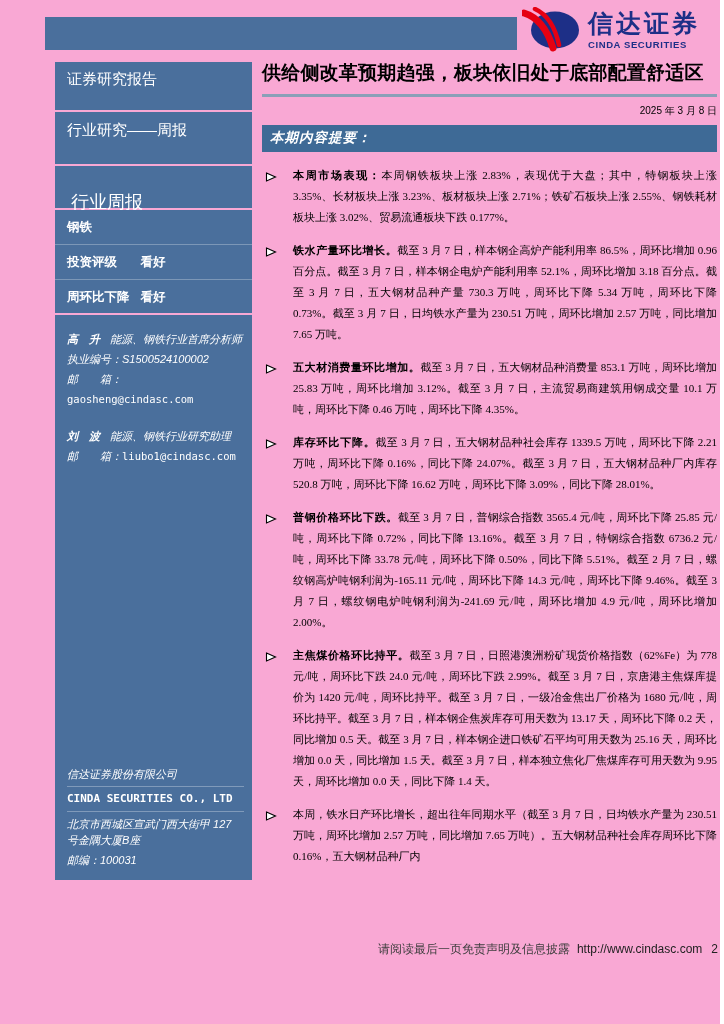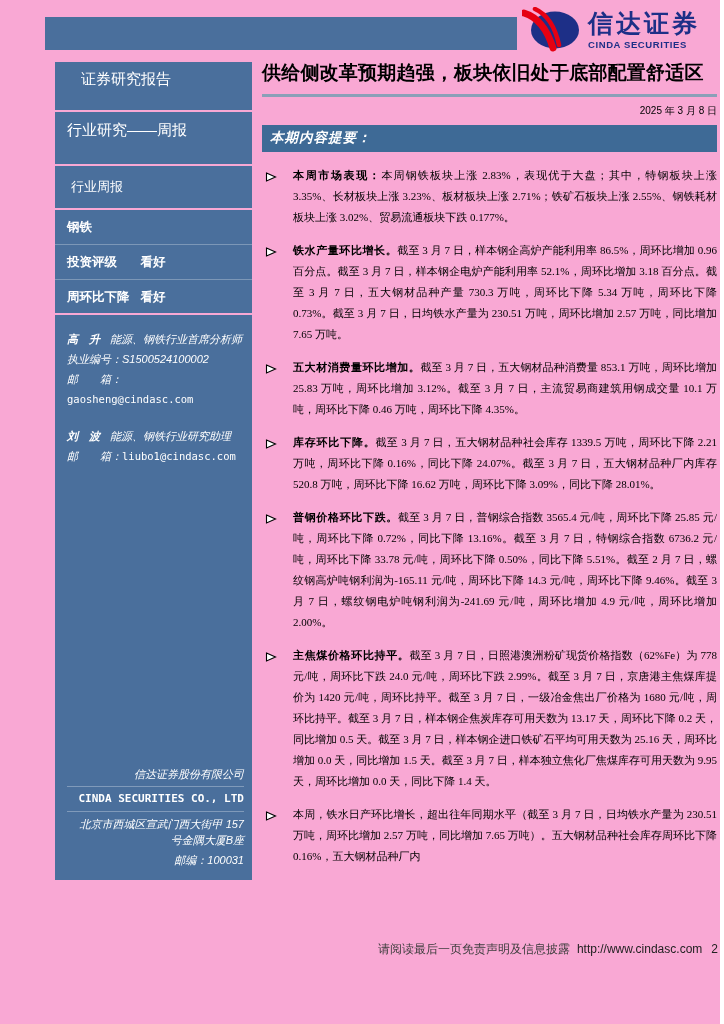--- a/index.html
+++ b/index.html
@@ -10,32 +10,32 @@
     font-family: "Liberation Sans", sans-serif; color:#000;
   }
   
   .top-bar { position:absolute; left:45px; top:17px; width:472px; height:33px; background:#4a6f9c; }
   .logo { position:absolute; top:7px; right:20px; display:flex; align-items:center; gap:8px; }
   .logo-mark { width:58px; height:46px; }
   .brand-cn { font-size:25px; font-weight:bold; color:#1d2f87; letter-spacing:3px; line-height:1; }
   .brand-en { font-size:9.5px; font-weight:bold; color:#1d2f87; letter-spacing:0.6px; margin-top:3px; }
   
   .side-box { position:absolute; left:55px; width:197px; background:#4a6f9c; color:#fff; }
-  .sb1 { top:62px; height:48px; padding:8px 10px 0 26px; font-size:15px; }
+  .sb1 { top:62px; height:48px; padding:8px 10px 0 12px; font-size:15px; }
   .sb2 { top:112px; height:52px; padding:9px 10px 0 12px; font-size:15px; }
-  .sb3 { top:166px; height:42px; padding:12px 10px 0 16px; font-size:13px; }
+  .sb3 { top:166px; height:42px; padding:24px 10px 0 16px; font-size:18px; }
   .sb4 { top:210px; height:103px; font-size:12.5px; font-weight:bold; }
   .sb4 .row { padding:9px 10px 8px 12px; border-bottom:1px solid rgba(255,255,255,.28); }
   .sb4 .row:last-child { border-bottom:none; }
   .rating-label { display:inline-block; width:70px; }
   .sb5 { top:315px; height:565px; padding:14px 8px 0 12px; font-size:11px; line-height:20px; }
   .analyst { margin-bottom:17px; font-style:italic; }
   .a-name { font-weight:bold; margin-right:10px; }
   .a-mono { font-style:normal; font-family:"DejaVu Sans Mono", monospace; font-size:10.5px; }
-  .company { position:absolute; left:12px; right:8px; bottom:8px; font-size:11px; line-height:16px;text-align:right; }
+  .company { position:absolute; left:12px; right:8px; bottom:8px; font-size:11px; line-height:16px; }
   .company .c-row { padding:4px 0; }
   .company .c-en { font-family:"DejaVu Sans Mono", monospace; font-weight:bold; border-top:1px solid rgba(255,255,255,.3); border-bottom:1px solid rgba(255,255,255,.3); }
   .company .c-cn { font-style:italic; }
   
   .main { position:absolute; left:262px; top:60px; width:455px; }
   .doc-title { font-size:19px; font-weight:bold; white-space:nowrap; letter-spacing:0.2px; }
   .title-rule { height:3px; background:#8aa0b8; margin-top:8px; }
   .doc-date { text-align:right; font-size:10px; margin-top:7px; }
   .summary-bar { margin-top:7px; background:#3e6a96; color:#fff; font-weight:bold; font-style:italic; font-size:13.5px; padding:4px 8px 5px; letter-spacing:1px; }
   .bullets { list-style:none; margin-top:13px; }
@@ -96,21 +96,21 @@
     </div>
 
     <div class="analyst">
       <div><span class="a-name">刘　波</span><span>能源、钢铁行业研究助理</span></div>
       <div><span>邮　　箱：</span><span class="a-mono">liubo1@cindasc.com</span></div>
     </div>
 
     <div class="company">
       <div class="c-row c-cn">信达证券股份有限公司</div>
       <div class="c-row c-en">CINDA SECURITIES CO., LTD</div>
-      <div class="c-row c-cn">北京市西城区宣武门西大街甲 157 号金隅大厦B座</div>
+      <div class="c-row c-cn">北京市西城区宣武门西大街甲 127 号金隅大厦B座</div>
       <div class="c-row c-cn" style="padding-top:0;">邮编：100031</div>
     </div>
   </div>
 
   <div class="main">
     <h1 class="doc-title">供给侧改革预期趋强，板块依旧处于底部配置舒适区</h1>
     <div class="title-rule"></div>
     <div class="doc-date">2025 年 3 月 8 日</div>
     <div class="summary-bar">本期内容提要：</div>
 

